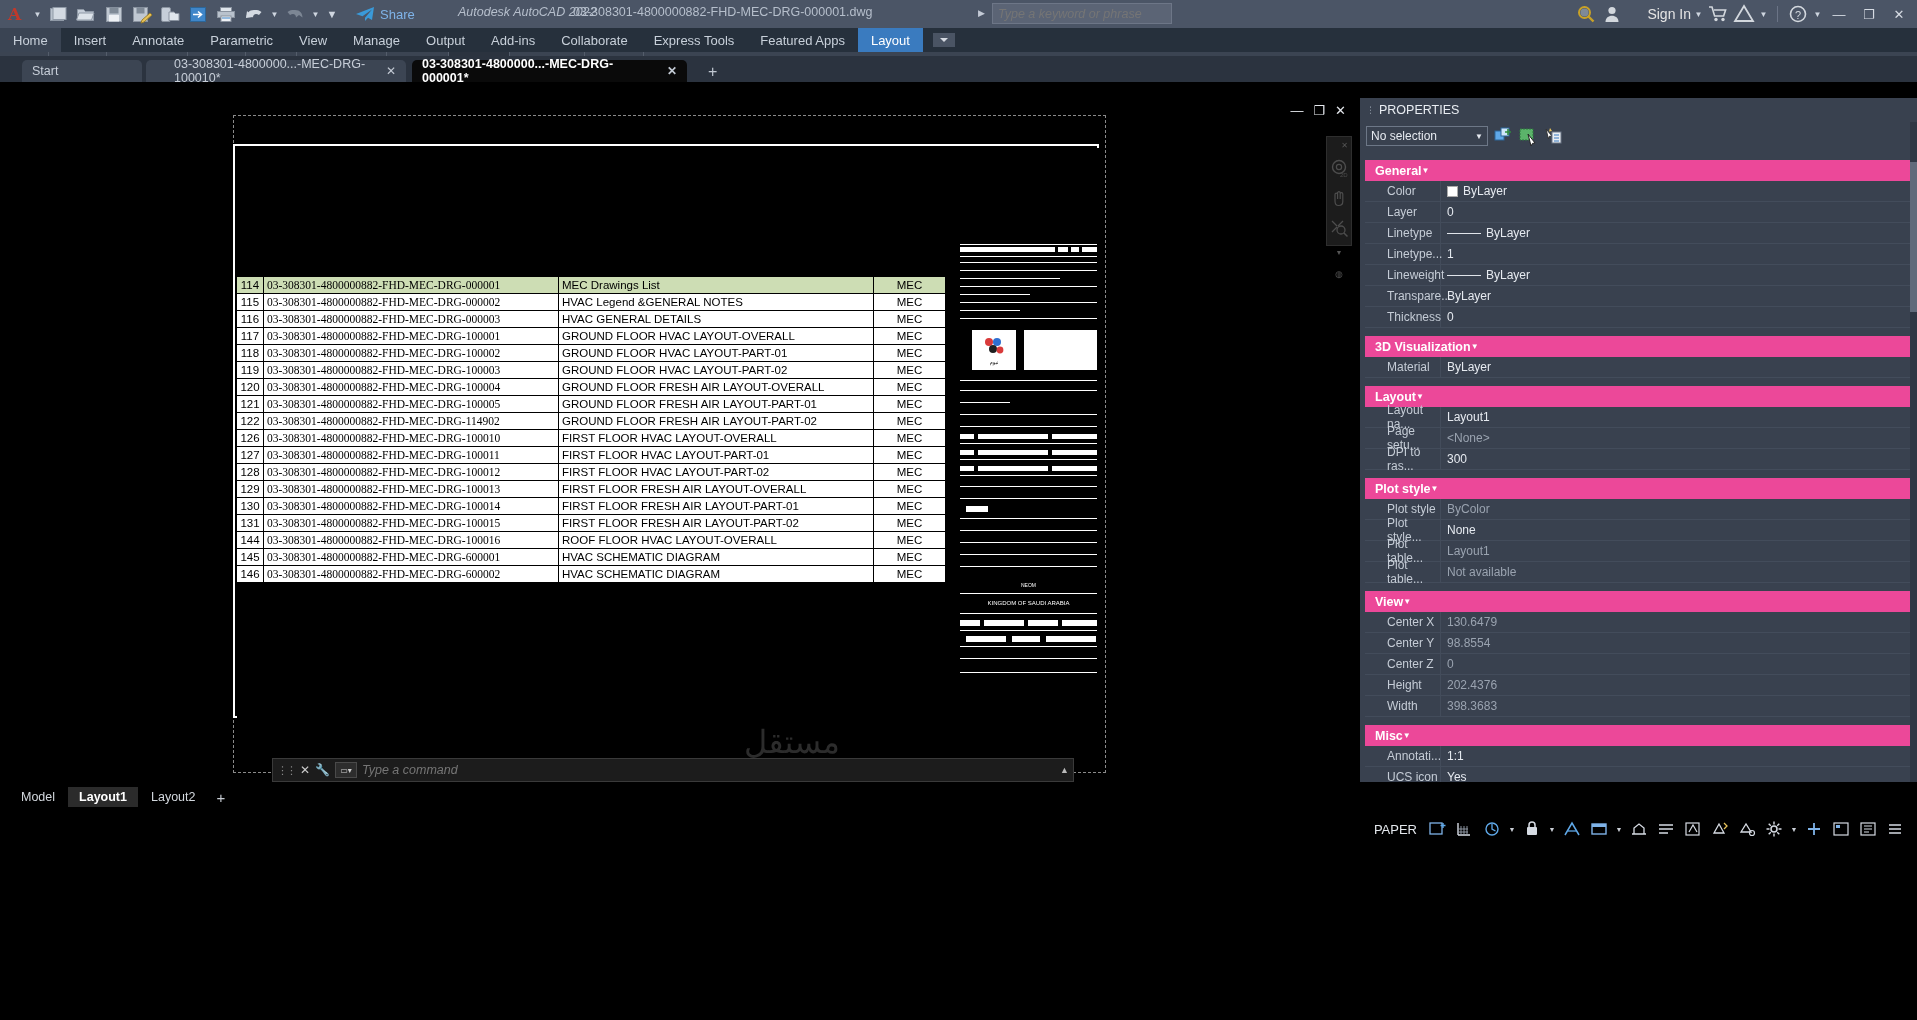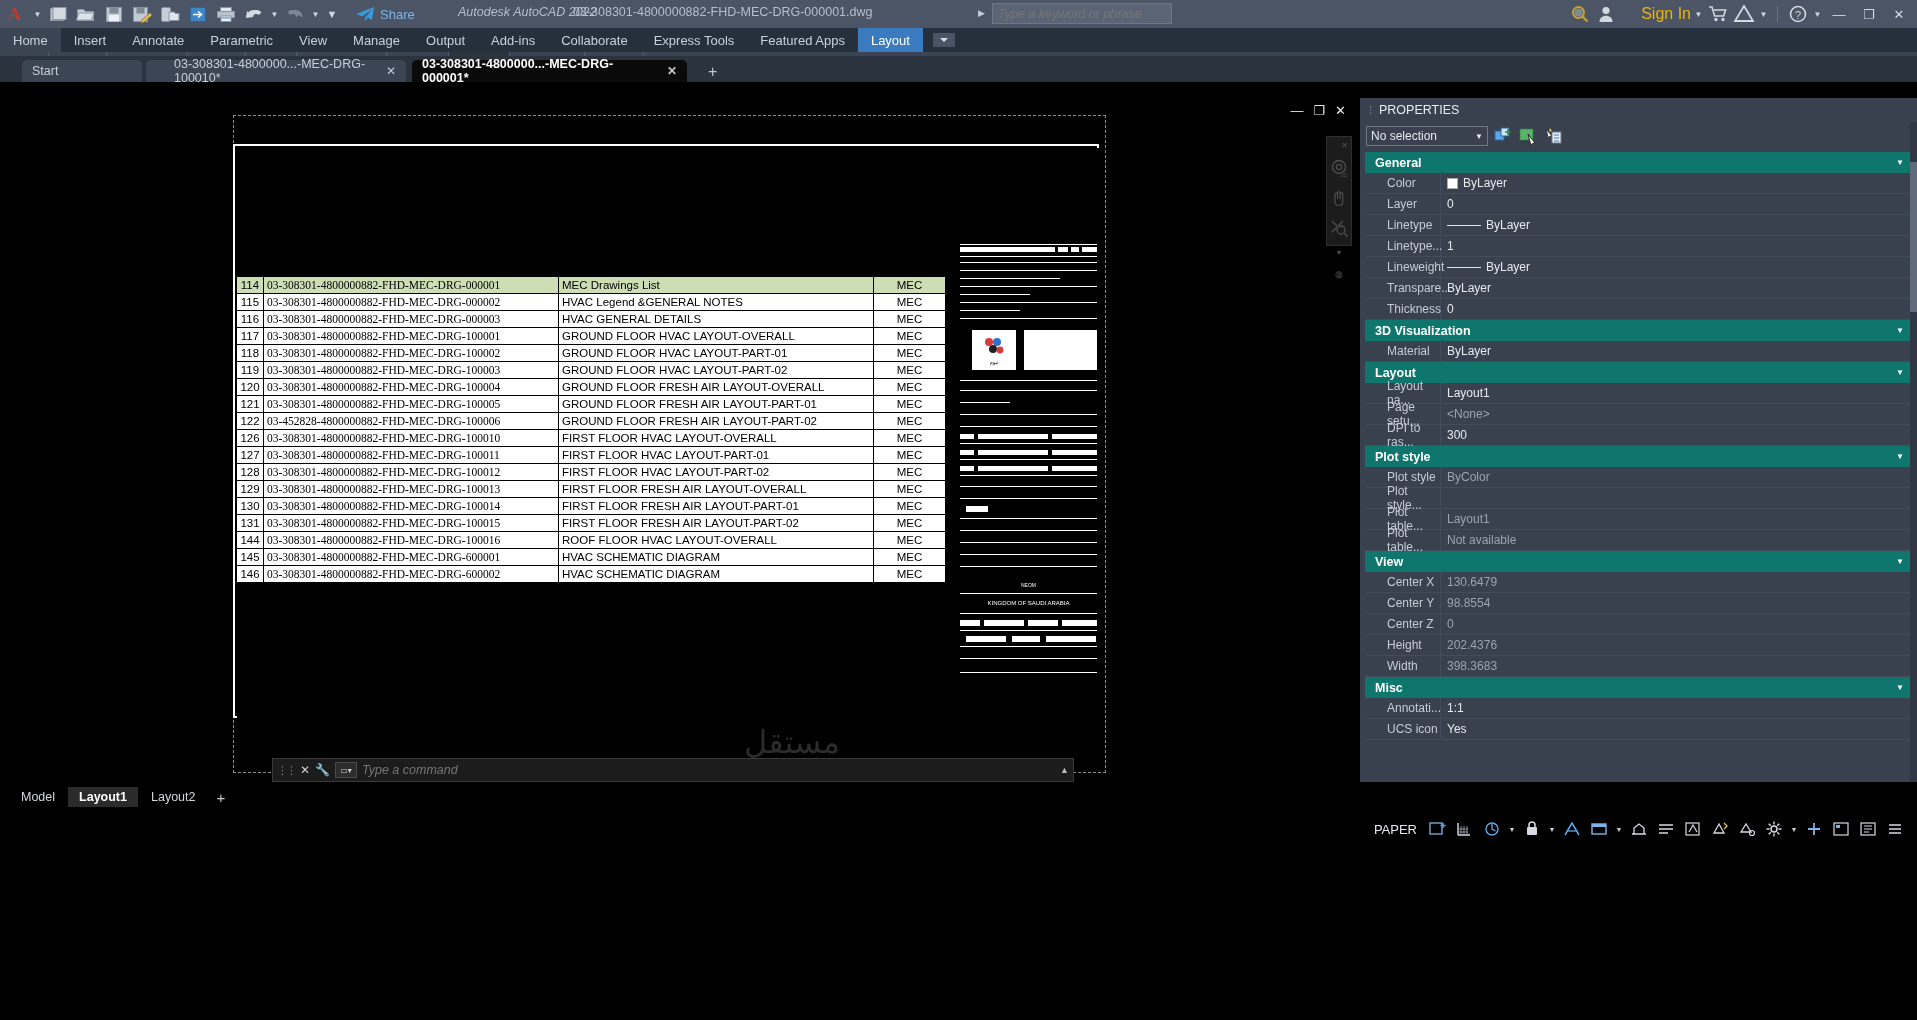--- a/index.html
+++ b/index.html
@@ -22,21 +22,21 @@
     white-space:nowrap;font-style:italic;}
   .title-file{position:absolute;left:573px;top:5px;color:#b6bfcc;font-size:12.5px;
     white-space:nowrap;}
   .title-arrow{position:absolute;left:978px;top:8px;color:#c3cad6;font-size:9px;}
   .searchbox{position:absolute;left:992px;top:3px;width:180px;height:21px;
     background:#5b6475;border:1px solid #6d7687;}
   .searchbox input{width:100%;height:100%;background:transparent;border:0;outline:none;
     color:#aeb6c2;font-style:italic;font-size:12.5px;padding-left:5px;
     font-family:"Liberation Sans", sans-serif;}
   .tb-right{position:absolute;right:4px;top:0;height:28px;display:flex;align-items:center;gap:2px;}
-  .signin{color:#eab308;font-size:16px;margin-left:21px;}
+  .signin{color:#e5e5e5;font-size:14px;margin-left:21px;}
   .sep-v{width:1px;height:16px;background:#6b7486;margin:0 6px;}
   .winbtn{width:28px;height:28px;display:flex;align-items:center;justify-content:center;
     color:#d6dbe3;font-size:13px;}
 
   
   .ribbon{position:absolute;left:0;top:28px;width:1917px;height:24px;background:#26303c;}
   .rtabs{display:flex;height:24px;align-items:stretch;}
   .rtab{padding:0 13px;display:flex;align-items:center;color:#c8d0da;font-size:13px;
     white-space:nowrap;}
   .rtab.first{background:#3a4453;}
@@ -128,23 +128,23 @@
     background:#39414f;}
   .props-hdr{height:24px;display:flex;align-items:center;color:#e9edf2;font-size:12.5px;
     padding-left:6px;gap:5px;}
   .grip{color:#9aa3b0;font-size:9px;letter-spacing:-1px;line-height:8px;}
   .props-top{display:flex;align-items:center;gap:5px;padding:4px 6px 6px 6px;}
   .sel-combo{width:122px;height:20px;background:#39414f;border:1px solid #6d7787;
     display:flex;align-items:center;justify-content:space-between;padding:0 4px;
     color:#e6eaf0;font-size:12px;}
   .sel-combo .cv{font-size:8px;}
   .ptool{width:20px;height:20px;display:flex;align-items:center;justify-content:center;}
-  .cat{height:21px;background:#0f766e;display:flex;align-items:center;
-    justify-content:space-between;padding:0 8px 0 10px;color:#fff;font-size:12.5px;
-    font-weight:bold;margin-left:5px;margin-right:5px;}
+  .cat{height:21px;background:#ec4899;display:flex;align-items:center;
+    padding:0 8px 0 10px;color:#fff;font-size:12.5px;
+    font-weight:bold;margin-left:5px;margin-right:5px;margin-top:8px;}
   .cat .cv{font-size:8px;font-weight:normal;}
   .prow{display:flex;height:21px;margin-left:5px;margin-right:5px;
     border-bottom:1px solid #434c5b;}
   .pk{width:76px;padding-left:22px;color:#c5ccd6;font-size:12px;display:flex;
     align-items:center;border-right:1px solid #434c5b;}
   .pv{flex:1;padding-left:6px;color:#e6eaf0;font-size:12px;display:flex;
     align-items:center;gap:5px;}
   .pv.dim{color:#9aa3b0;}
   .swatch{width:11px;height:11px;background:#fff;border:1px solid #aaa;}
   .lt-line{width:34px;height:1px;background:#e0e4ea;}
@@ -527,21 +527,21 @@
           <td class="dis">MEC</td>
         </tr>
         <tr>
           <td class="num">121</td>
           <td class="code">03-308301-4800000882-FHD-MEC-DRG-100005</td>
           <td class="desc">GROUND FLOOR FRESH AIR LAYOUT-PART-01</td>
           <td class="dis">MEC</td>
         </tr>
         <tr>
           <td class="num">122</td>
-          <td class="code">03-452828-4800000882-FHD-MEC-DRG-100006</td>
+          <td class="code">03-308301-4800000882-FHD-MEC-DRG-114902</td>
           <td class="desc">GROUND FLOOR FRESH AIR LAYOUT-PART-02</td>
           <td class="dis">MEC</td>
         </tr>
         <tr>
           <td class="num">126</td>
           <td class="code">03-308301-4800000882-FHD-MEC-DRG-100010</td>
           <td class="desc">FIRST FLOOR HVAC LAYOUT-OVERALL</td>
           <td class="dis">MEC</td>
         </tr>
         <tr>
@@ -737,20 +737,23 @@
         <span class="cv">▼</span>
       </div>
       <div class="prow">
         <div class="pk">Plot style</div>
         <div class="pv dim">
           <span>ByColor</span>
         </div>
       </div>
       <div class="prow">
         <div class="pk">Plot style...</div>
+        <div class="pv">
+          <span>None</span>
+        </div>
       </div>
       <div class="prow">
         <div class="pk">Plot table...</div>
         <div class="pv dim">
           <span>Layout1</span>
         </div>
       </div>
       <div class="prow">
         <div class="pk">Plot table...</div>
         <div class="pv dim">

